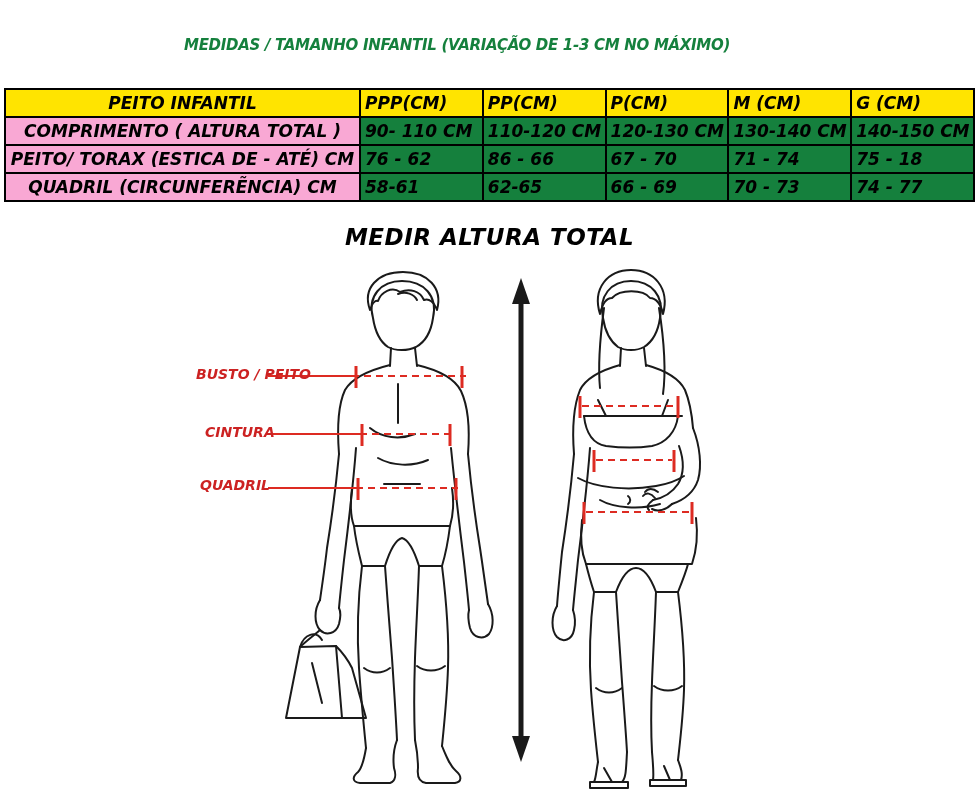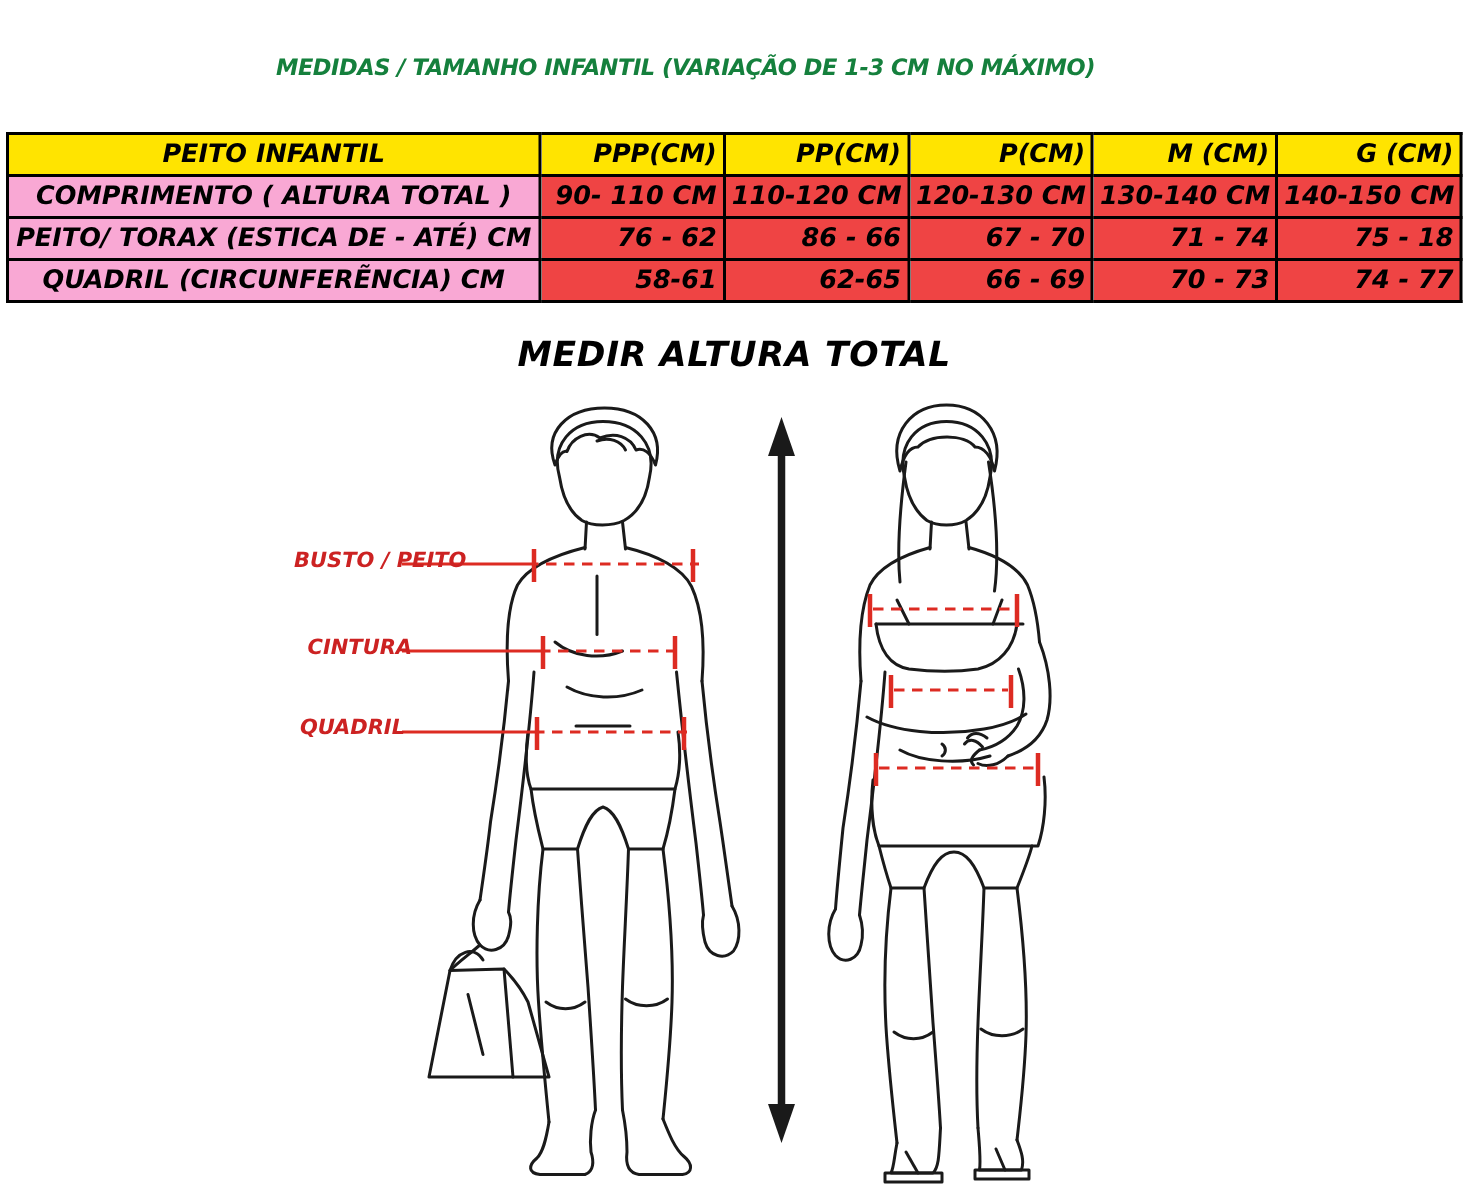--- a/index.html
+++ b/index.html
@@ -46,36 +46,36 @@
     border-collapse: collapse;
     table-layout: fixed;
     font-family: "DejaVu Sans", sans-serif;
   }
   .size-table td, .size-table th {
     border: 2px solid #000000;
     padding: 2px 4px;
     font-size: 17px;
     font-weight: bold;
     font-style: italic;
-    text-align: right;
+    text-align: left;
     height: 28px;
     box-sizing: border-box;
     white-space: nowrap;
     overflow: hidden;
   }
   .size-table .col-label {
     width: 355px;
     background: #ffe400;
     text-align: center;
   }
   .size-table thead th {
     background: #ffe400;
   }
   .size-table tbody td {
-    background: #ef4444;
+    background: #15803d;
   }
   .size-table tbody tr td.col-label {
     background: #f9a8d4;
   }
   .hdr-label {
     font-size: 18px;
   }
 
   
   .sub-title {

